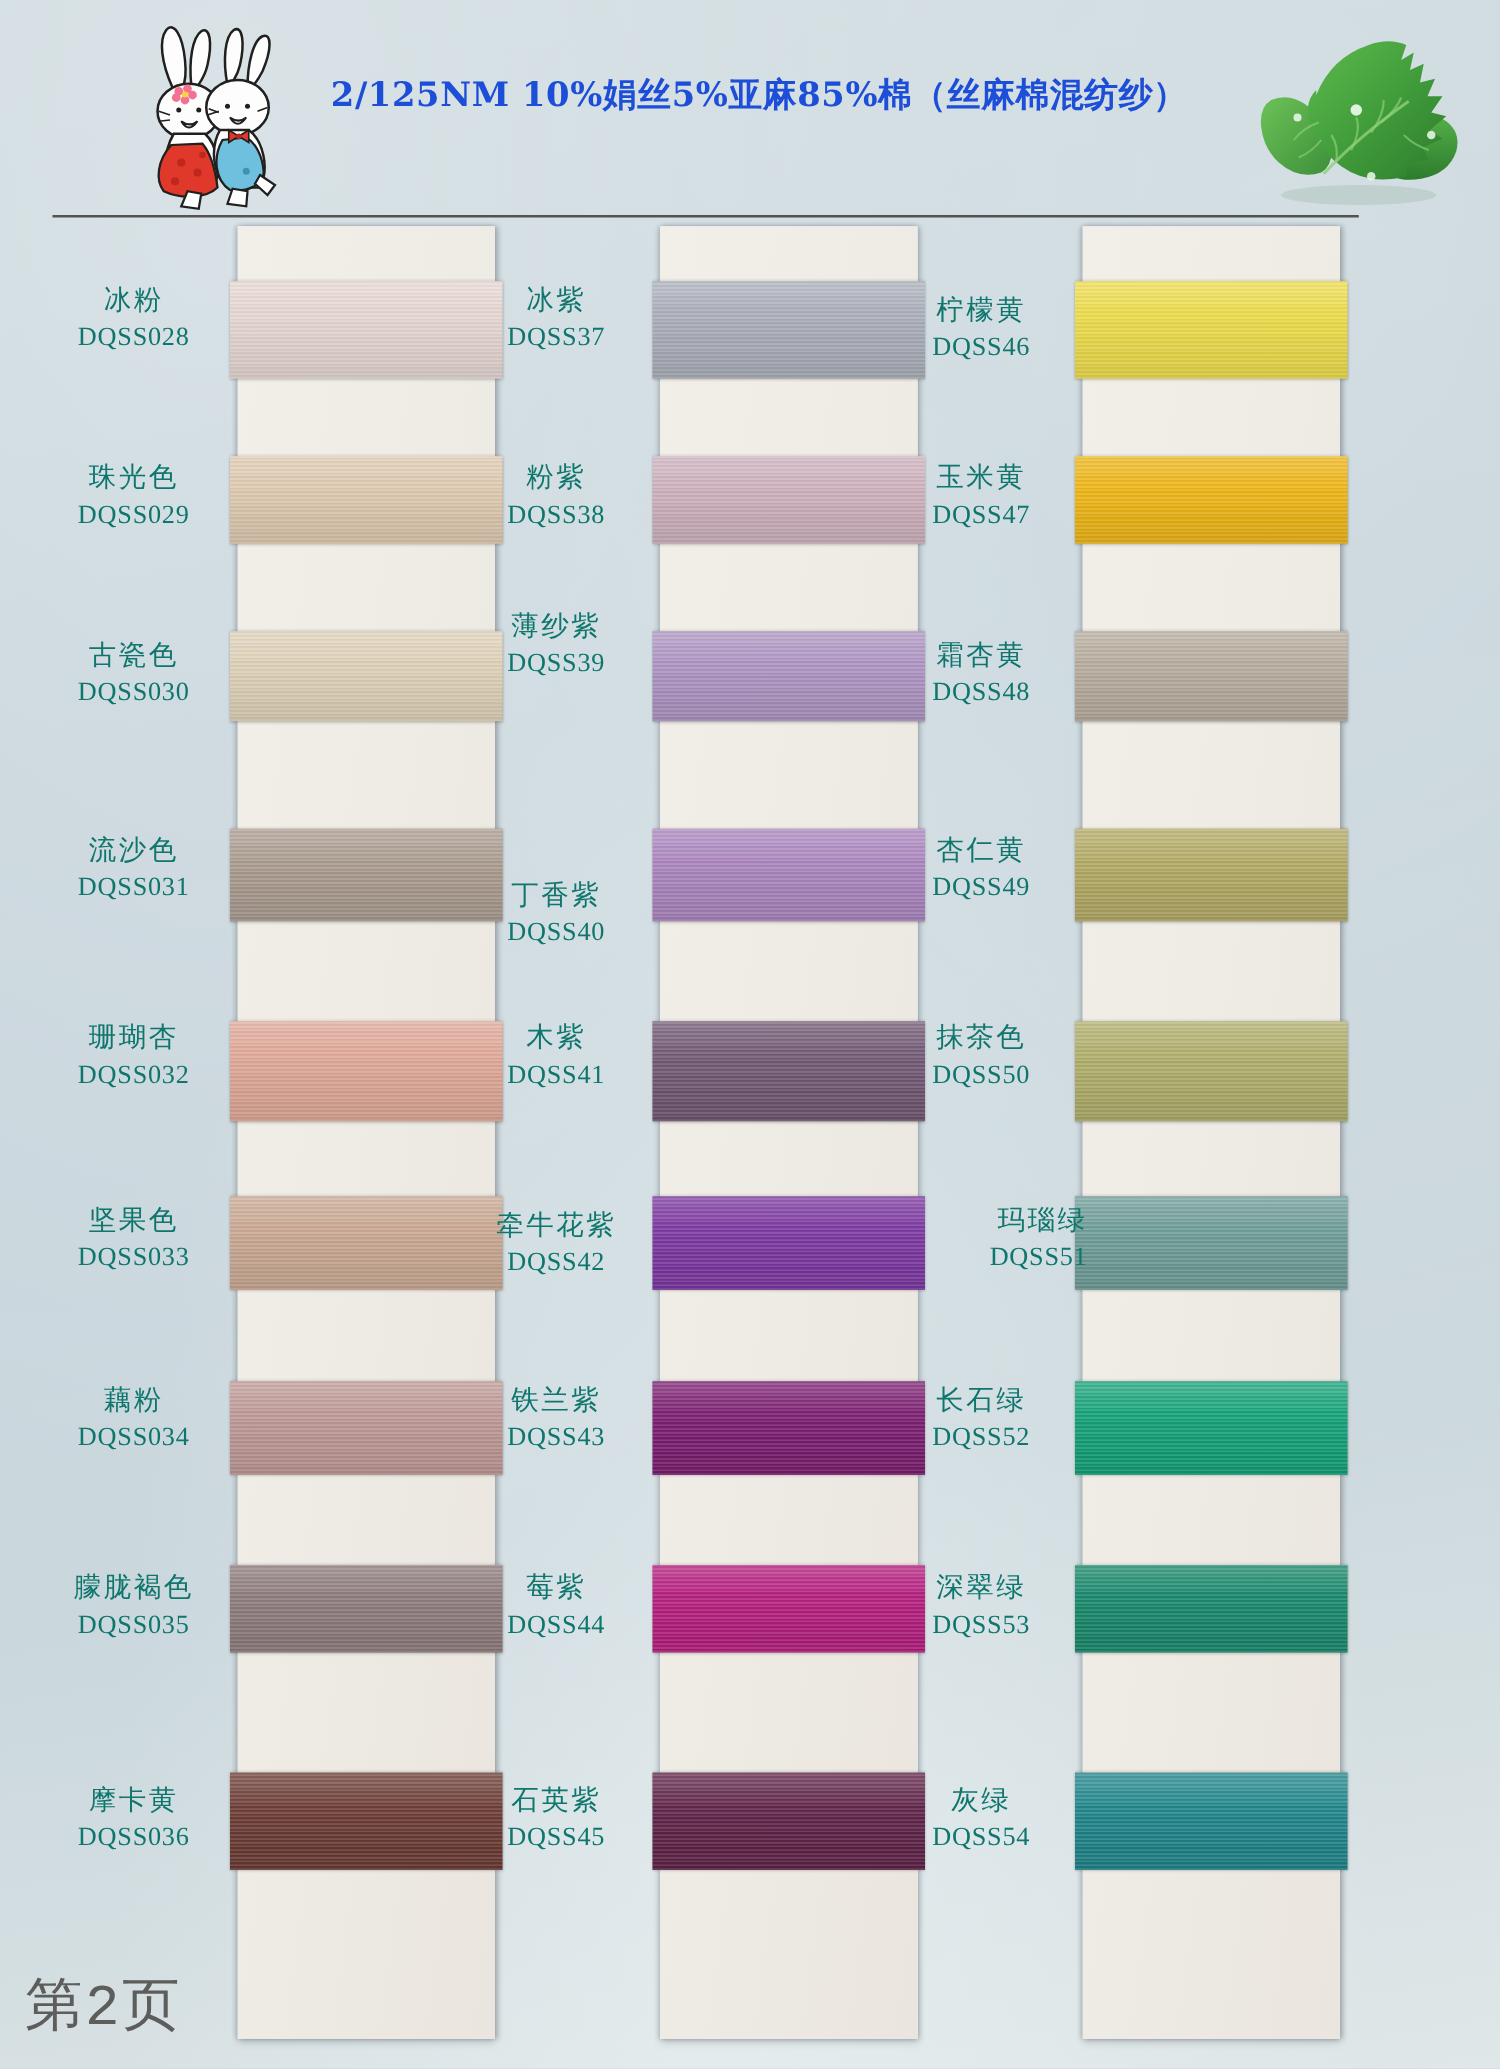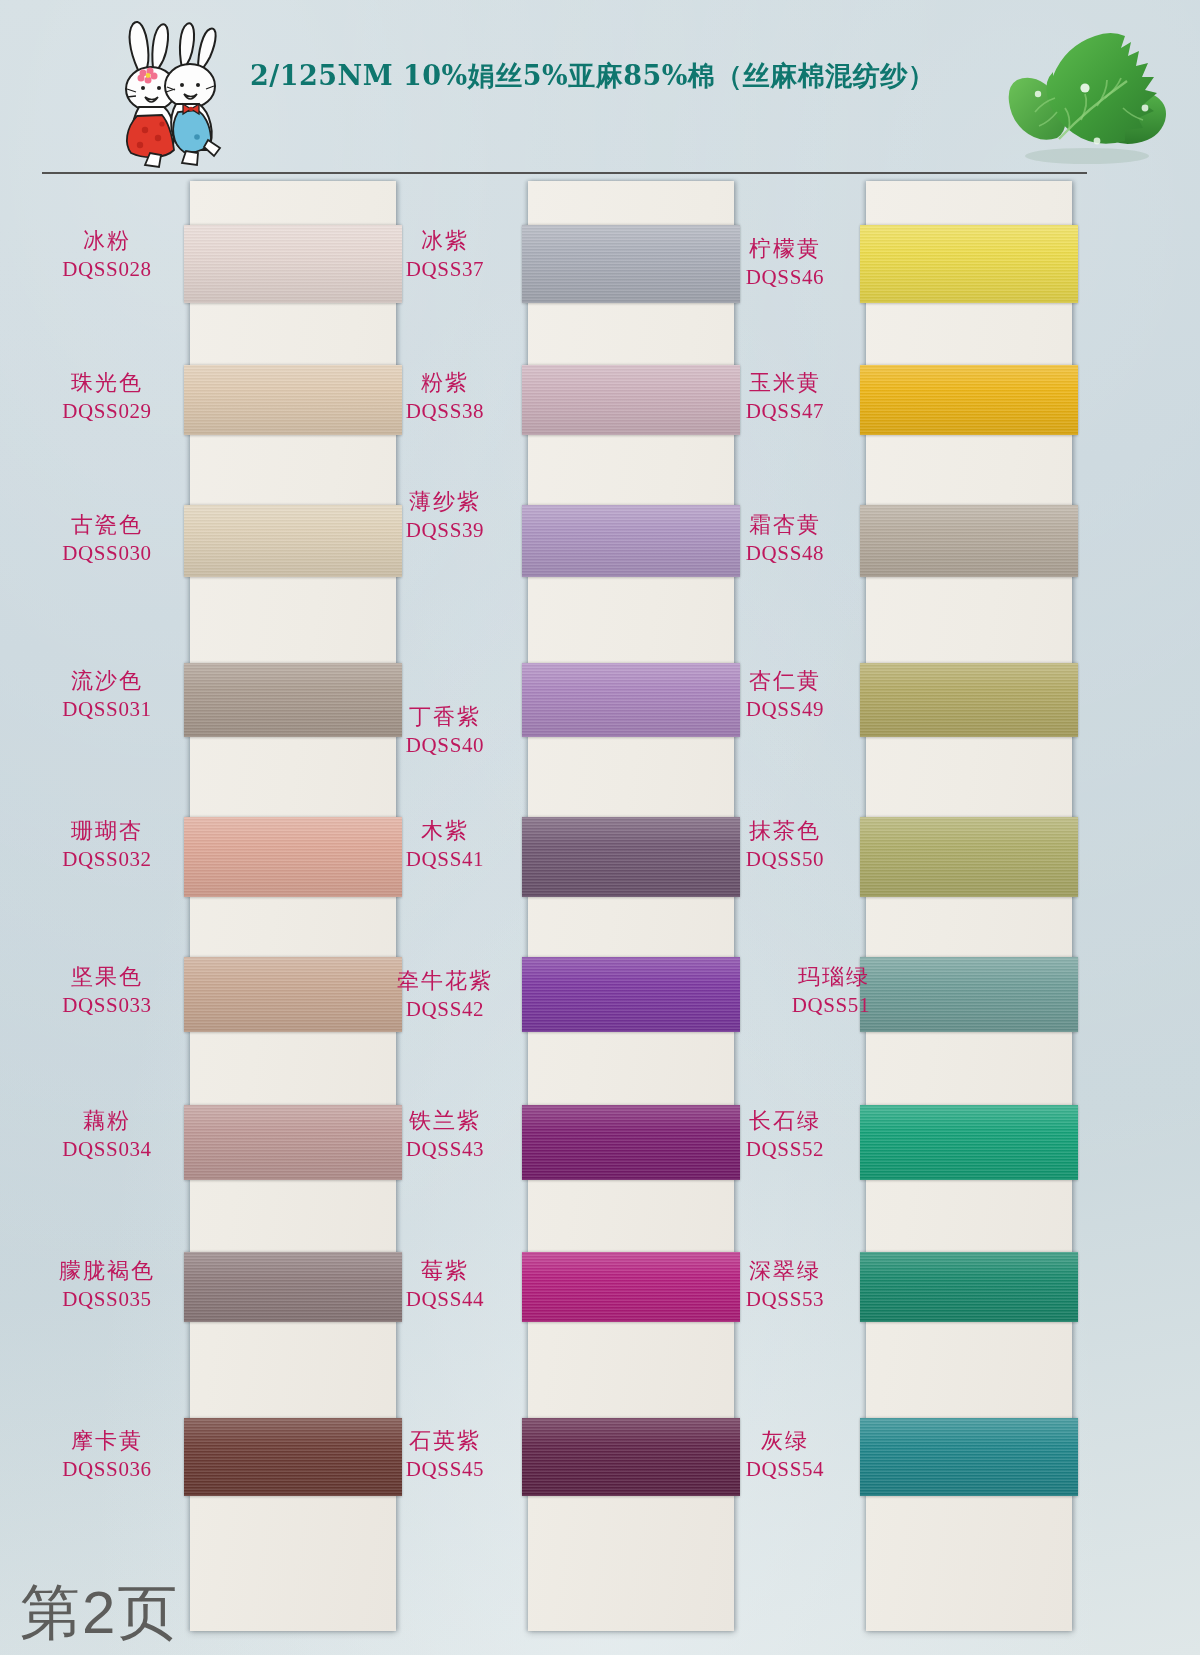--- a/index.html
+++ b/index.html
@@ -25,22 +25,22 @@
 
   
   .header{position:absolute;left:0;top:0;width:1200px;height:178px;}
   .logo{
     position:absolute;left:98px;top:12px;width:136px;height:160px;
   }
   .leaf{
     position:absolute;left:975px;top:8px;width:215px;height:165px;
   }
   .title-block{
-    position:absolute;left:250px;top:58px;width:700px;text-align:left;
-    color:#0f766e;
+    position:absolute;left:250px;top:58px;width:700px;text-align:right;
+    color:#1d4ed8;
   }
   .title-cn{
     font-size:27px;letter-spacing:.5px;white-space:nowrap;
     font-family:"DejaVu Serif","Liberation Serif",serif;
     font-weight:600;
   }
   .title-en{
     font-size:25px;letter-spacing:.6px;margin-top:9px;white-space:nowrap;
     font-family:"Liberation Serif",serif;font-weight:600;
   }
@@ -76,39 +76,39 @@
       rgba(0,0,0,.045) 3px);
     opacity:.85;
   }
   .swatch .sheen{
     position:absolute;inset:0;
     background:linear-gradient(180deg,rgba(255,255,255,.20),rgba(255,255,255,.02) 35%,rgba(0,0,0,.05) 75%,rgba(0,0,0,.09));
   }
 
   
   .label{
-    position:absolute;width:170px;text-align:center;color:#be185d;
+    position:absolute;width:170px;text-align:center;color:#0f766e;
   }
   .label .name{
     font-size:22px;letter-spacing:2px;line-height:1.15;white-space:nowrap;
     font-family:"DejaVu Serif","Liberation Serif",serif;
   }
   .label .code{
     font-size:21px;letter-spacing:.6px;margin-top:4px;white-space:nowrap;
     font-family:"Liberation Serif",serif;
   }
   .lab-c1{left:22px;}
   .lab-c2{left:360px;}
   .lab-c3{left:700px;}
 
   
   .page-number{
     position:absolute;left:20px;top:1573px;
-    font-size:60px;color:#5d5d5b;letter-spacing:2px;
-    font-family:Liberation Sans, sans-serif;
+    font-size:46px;color:#5d5d5b;letter-spacing:2px;
+    font-family:Liberation Mono, monospace;
   }
 </style>
 </head>
 <body>
 
 <div class="paper-noise"></div>
 
 <div class="header">
 
   <div class="logo">

